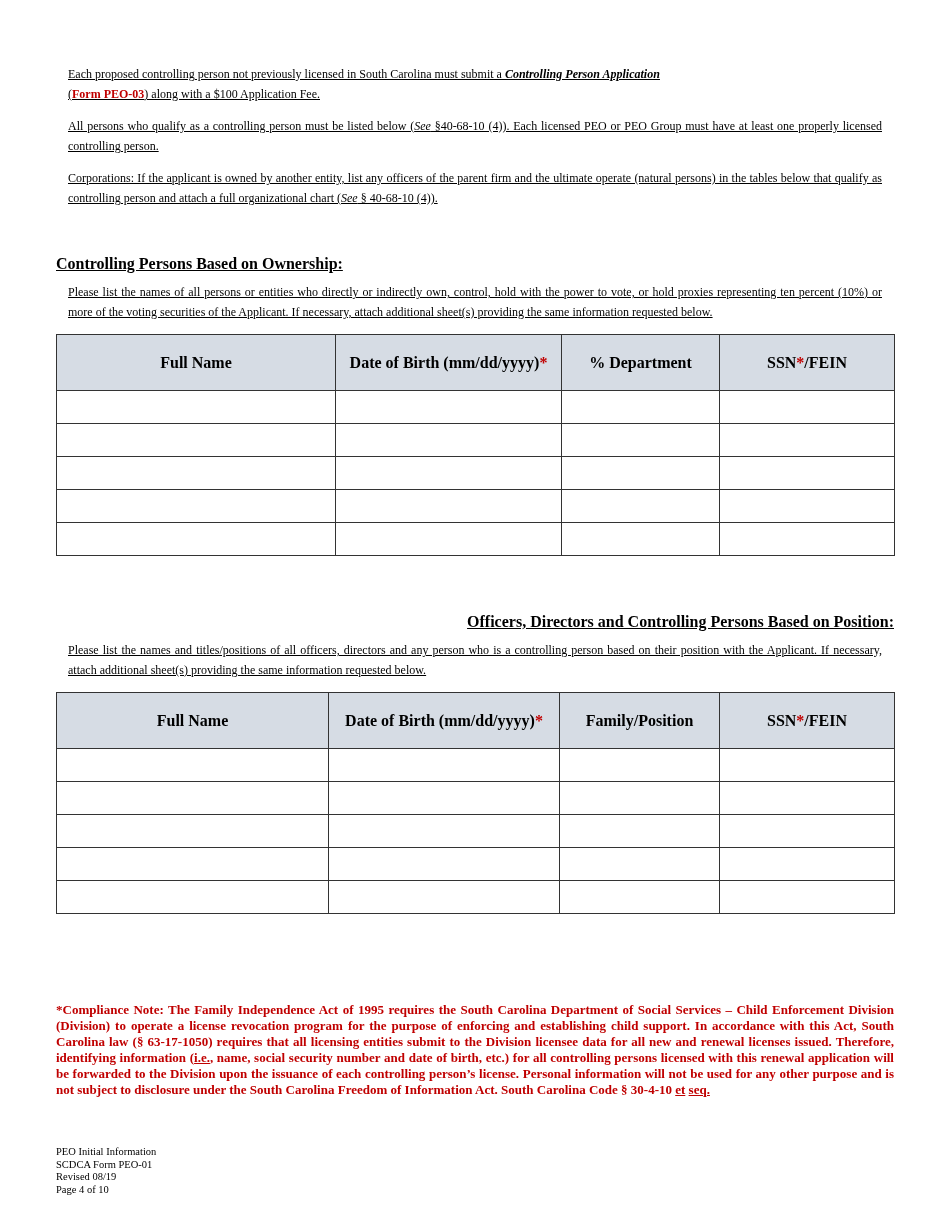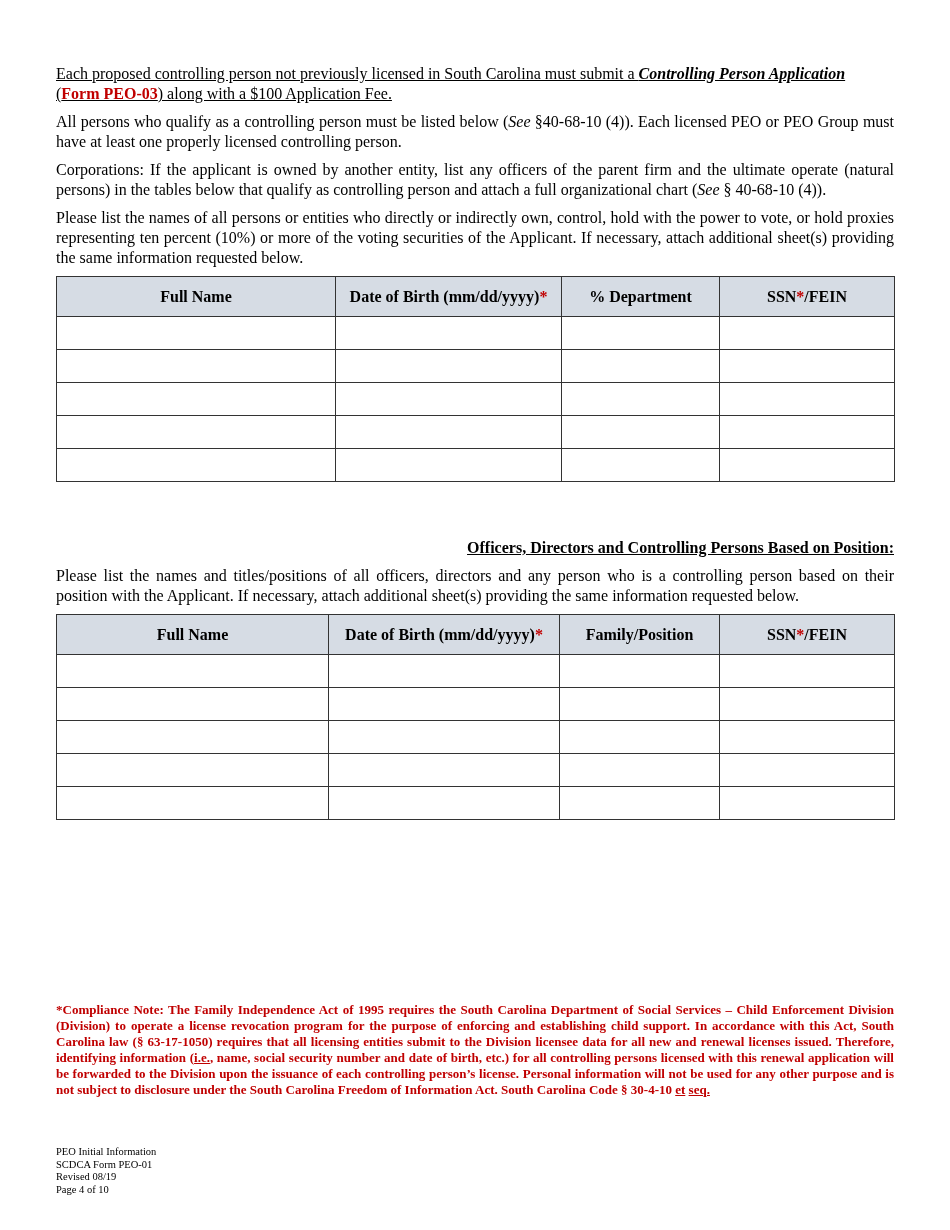--- a/index.html
+++ b/index.html
@@ -1,45 +1,46 @@
 <!DOCTYPE html>
 <html><head>
 <meta charset="utf-8">
 <style>
   html, body { margin:0; padding:0; background:#fff; }
   body { width:950px; height:1230px; position:relative; font-family:"Liberation Serif", serif; color:#000; }
   .page { position:absolute; left:56px; top:56px; width:838px; }
   .title { font-weight:bold; font-size:18px; text-decoration:underline; margin:0; line-height:22px; }
-  p { margin:0; font-size:16px; line-height:20px; text-align:justify; }
+  p { margin:12px; font-size:12px; line-height:20px; text-align:justify;text-decoration:underline; }
   .u { text-decoration:underline; }
   .red { color:#c00000; }
   .bi { font-weight:bold; font-style:italic; }
   .b { font-weight:bold; }
   .i { font-style:italic; }
   .subhead { font-weight:bold; font-size:16px; text-decoration:underline; line-height:20px; }
   table { border-collapse:collapse; width:100%; table-layout:fixed; }
   th, td { border:1px solid #333; font-size:16px; }
-  th { background:#d6dce4; height:31px; font-weight:bold; text-align:center; padding:4px; }
+  th { background:#d6dce4; height:31px; font-weight:bold; text-align:center; padding:12px; }
   td { height:32px; padding:0; }
   .star { color:#c00000; }
   .note { position:absolute; left:56px; top:1002px; width:838px; color:#c00000; font-weight:bold; font-size:13px; line-height:16px; text-align:justify; }
   .footer { position:absolute; left:56px; top:1146px; font-size:10.5px; line-height:12.5px; }
   .footer div { margin:0; }
 </style>
 </head>
 <body>
 
 <div class="page">
 
   <p style="margin-top:8px;"><span class="u"><span>Each proposed controlling person not previously licensed in South Carolina must submit a </span><span class="bi">Controlling Person Application</span><br><span>(</span><span class="red b">Form PEO-03</span><span>) along with a $100 Application Fee.</span></span></p>
 
   <p style="margin-top:8px;"><span>All persons who qualify as a controlling person must be listed below (</span><span class="i">See</span><span> §40-68-10 (4)).  Each licensed PEO or PEO Group must have at least one properly licensed controlling person.</span></p>
 
   <p style="margin-top:8px;"><span>Corporations: If the applicant is owned by another entity, list any officers of the parent firm and the ultimate operate (natural persons) in the tables below that qualify as controlling person and attach a full organizational chart (</span><span class="i">See</span><span> § 40-68-10 (4)).</span></p>
 
+  <div class="subhead" style="margin-top:46px;">Controlling Persons Based on Ownership:</div>
   <p style="margin-top:8px;">Please list the names of all persons or entities who directly or indirectly own, control, hold with the power to vote, or hold proxies representing ten percent (10%) or more of the voting securities of the Applicant.  If necessary, attach additional sheet(s) providing the same information requested below.</p>
 
   <table style="margin-top:8px;">
     <colgroup>
         <col style="width:279px">
         <col style="width:226px">
         <col style="width:158px">
         <col style="width:175px">
       </colgroup>
     <thead>

